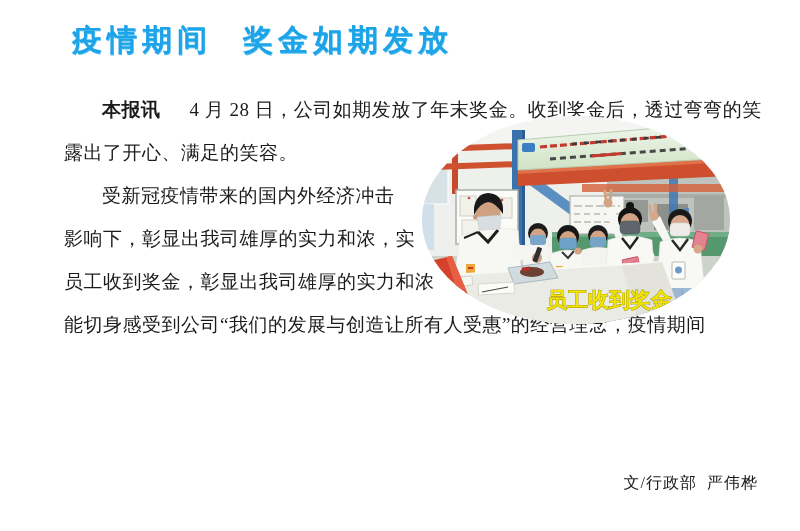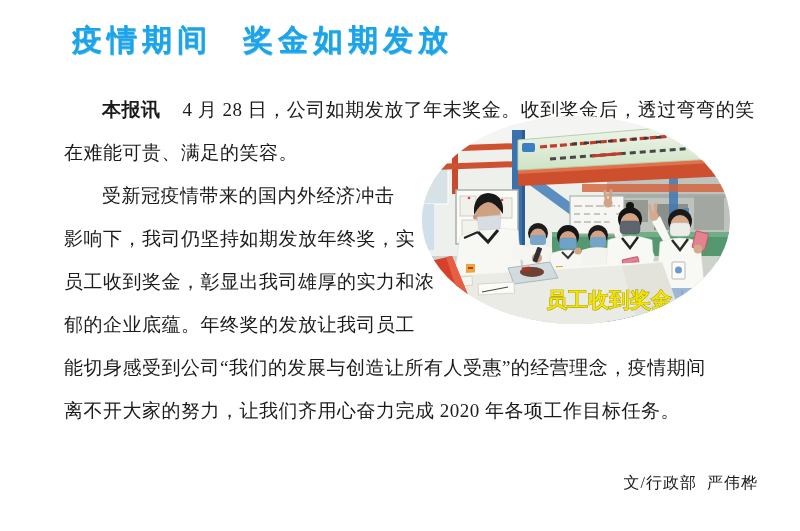--- a/index.html
+++ b/index.html
@@ -9,43 +9,41 @@
   }
   .title{
     position:absolute;top:20px;left:72px;margin:0;
     font-family:"DejaVu Sans","Liberation Sans",sans-serif;
     font-weight:bold;font-size:30px;letter-spacing:5px;color:#1CA3E8;
     white-space:pre;text-shadow:0.5px 0.5px 0 #5bc0ef;
   }
   .text{position:absolute;top:88px;left:64px;right:60px;}
   .line{height:43px;line-height:43px;font-size:19px;white-space:nowrap;letter-spacing:0.5px;}
   .indent{padding-left:38px;}
-  .lead{font-family:"DejaVu Sans","Liberation Sans",sans-serif;font-weight:bold;margin-right:22px;}
+  .lead{font-family:"DejaVu Sans","Liberation Sans",sans-serif;font-weight:bold;margin-right:29px;}
   .photo{position:absolute;left:422px;top:116px;width:308px;height:208px;}
   .byline{
     position:absolute;top:473px;right:42px;font-size:16px;
     letter-spacing:1px;white-space:pre;
   }
 </style>
 </head>
 <body>
 
 <div class="page">
 
   <h1 class="title">疫情期间  奖金如期发放</h1>
 
   <div class="text">
     <div class="line indent"><span class="lead">本报讯</span><span>4 月 28 日，公司如期发放了年末奖金。收到奖金后，透过弯弯的笑</span></div>
-    <div class="line">在难能可贵、满足的笑容。</div>
+    <div class="line">露出了开心、满足的笑容。</div>
     <div class="line indent">受新冠疫情带来的国内外经济冲击</div>
-    <div class="line">影响下，我司仍坚持如期发放年终奖，实</div>
+    <div class="line">影响下，彰显出我司雄厚的实力和浓，实</div>
     <div class="line">员工收到奖金，彰显出我司雄厚的实力和浓</div>
-    <div class="line">郁的企业底蕴。年终奖的发放让我司员工</div>
     <div class="line">能切身感受到公司“我们的发展与创造让所有人受惠”的经营理念，疫情期间</div>
-    <div class="line">离不开大家的努力，让我们齐用心奋力完成 2020 年各项工作目标任务。</div>
   </div>
 
   <div class="photo">
     <svg width="308" height="208" viewBox="0 0 308 208" xmlns="http://www.w3.org/2000/svg">
       <defs>
         <clipPath id="oval">
             <ellipse cx="154" cy="104" rx="154" ry="104"></ellipse>
           </clipPath>
         <linearGradient id="bannerG" x1="0" y1="0" x2="0" y2="1">
           <stop offset="0" stop-color="#f2f7ee"></stop>

